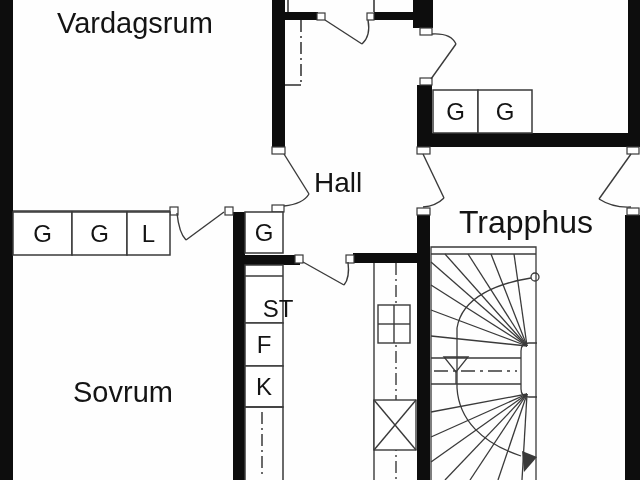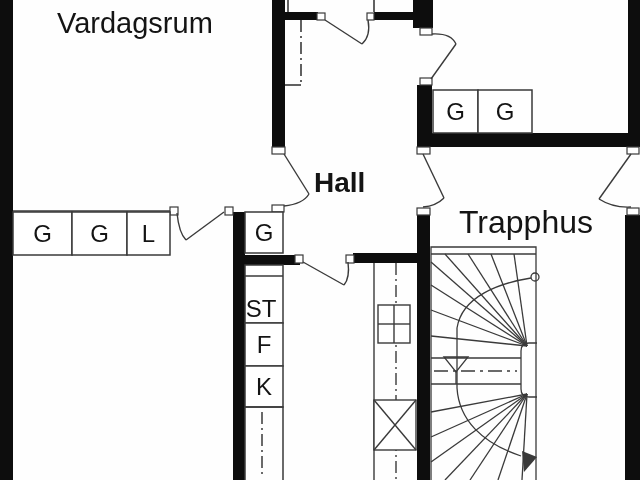--- a/index.html
+++ b/index.html
@@ -8,21 +8,21 @@
     font-family:"Liberation Sans", sans-serif;overflow:hidden;
   }
   #plan svg{position:absolute;left:0;top:0;}
   .lbl{
     position:absolute;color:#141414;white-space:nowrap;
     font-family:"Liberation Sans", sans-serif;line-height:1;
   }
   .room-lbl{font-size:29px;}
   .cab{position:absolute;display:flex;align-items:center;justify-content:center;
     font-size:24px;color:#141414;}
-  .hall-wrap{display:flex;gap:16px;font-weight:bold;}
+  .hall-wrap{display:flex;gap:16px;}
 </style>
 </head>
 <body>
 
 <div id="plan">
 
   <svg width="640" height="480" viewBox="0 0 640 480">
 
     <g fill="#0d0d0d">
       <rect x="0" y="0" width="13" height="480"></rect>
@@ -155,26 +155,27 @@
   </svg>
 
   <div class="lbl room-lbl" style="left:57px;top:9px;">Vardagsrum</div>
 
   <div class="lbl room-lbl hall-wrap" style="left:314px;top:169px;font-size:28px;">
     <span>Hall</span>
   </div>
 
   <div class="lbl room-lbl" style="left:459px;top:206px;font-size:32px;">Trapphus</div>
 
+  <div class="lbl room-lbl" style="left:73px;top:378px;">Sovrum</div>
 
   <div class="cab" style="left:13px;top:212px;width:59px;height:43px;">G</div>
   <div class="cab" style="left:72px;top:212px;width:55px;height:43px;">G</div>
   <div class="cab" style="left:127px;top:212px;width:43px;height:43px;">L</div>
 
   <div class="cab" style="left:245px;top:212px;width:38px;height:41px;">G</div>
-  <div class="cab" style="left:242px;top:277px;width:38px;height:64px;">ST</div>
+  <div class="cab" style="left:259px;top:277px;width:38px;height:64px;">ST</div>
   <div class="cab" style="left:245px;top:323px;width:38px;height:43px;">F</div>
   <div class="cab" style="left:245px;top:366px;width:38px;height:41px;">K</div>
 
   <div class="cab" style="left:433px;top:90px;width:45px;height:43px;">G</div>
   <div class="cab" style="left:478px;top:90px;width:54px;height:43px;">G</div>
 
 </div>
 
 </body></html>

